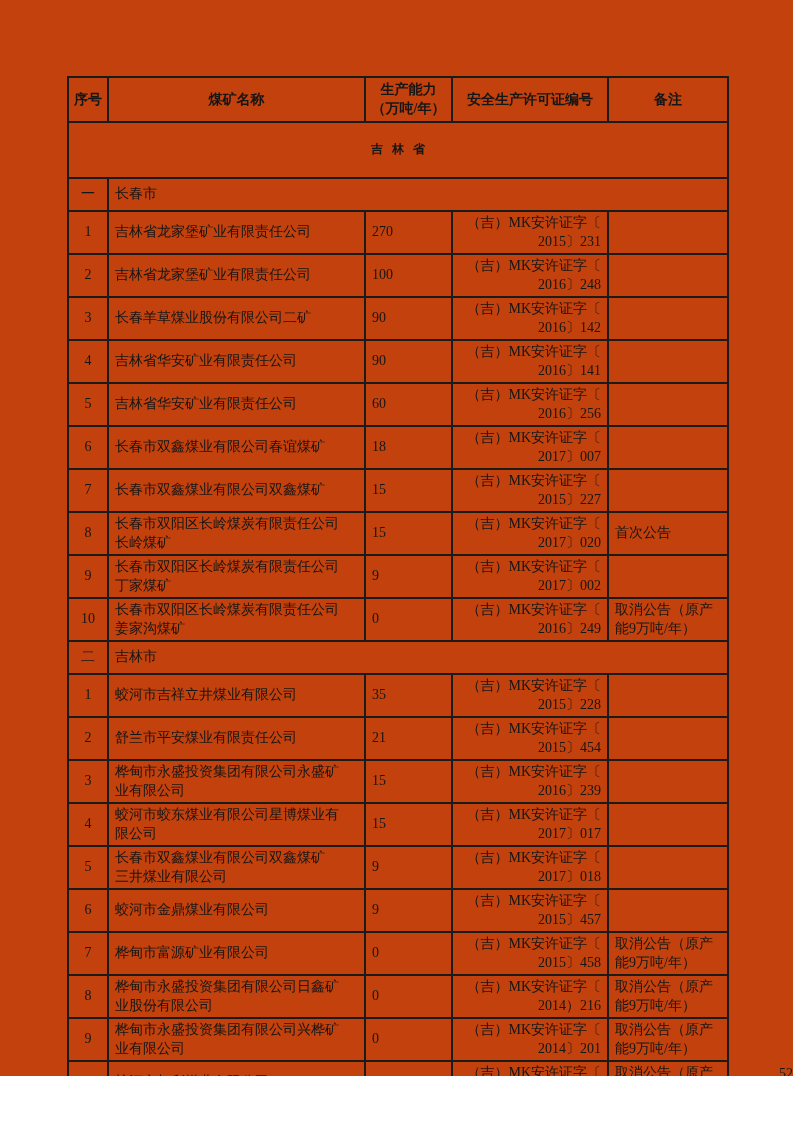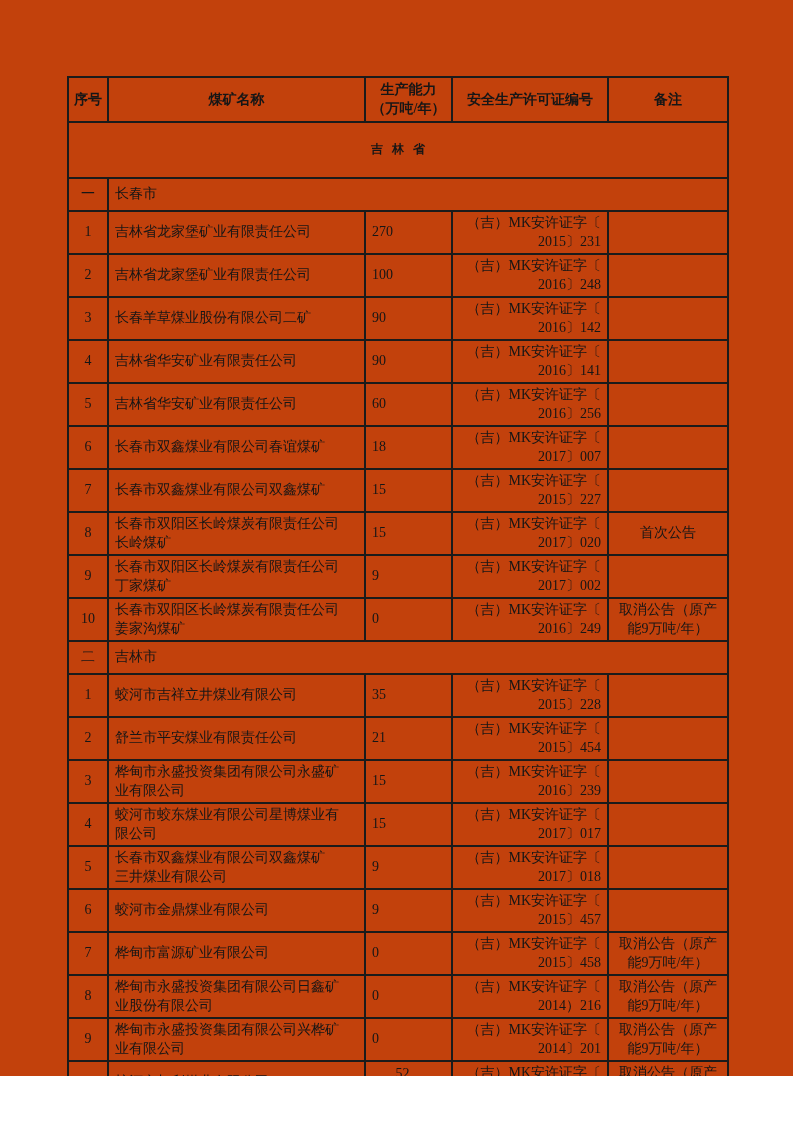--- a/index.html
+++ b/index.html
@@ -81,31 +81,30 @@
     margin-top: 36px;
   }
   td.cell-lic {
     text-align: right;
     white-space: pre-line;
     font-size: 13.5px;
     padding: 1px 2px;
     margin-top: 30px;
   }
   td.cell-rem {
-    text-align: center;
     white-space: pre-line;
     font-size: 13.5px;
     padding: 1px 2px;
   }
   .page-number {
     position: absolute;
     left: 0;
     right: 0;
     top: 1066px;
-    text-align: center;
+    text-align: right;
     font-size: 14px;
     color: #161616;
     padding-left: 12px;
   }
 </style>
 </head>
 <body>
 
 <div class="page">
 

